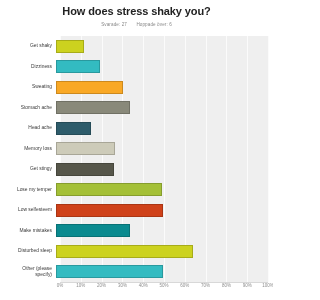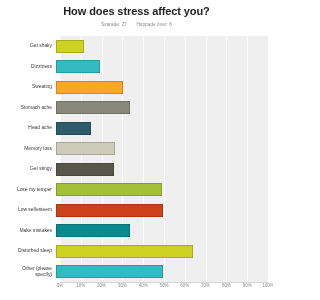--- a/index.html
+++ b/index.html
@@ -99,21 +99,21 @@
   .baseline{
     position:absolute;
     left:60px;top:282px;width:208px;height:1px;background:#d8d8d8;
   }
 </style>
 </head>
 <body>
 
 <div class="card">
 
-  <div class="title">How does stress affect you?</div>
+  <div class="title">How does stress shaky you?</div>
 
   <div class="submeta">
     <span>Svarade: 27</span>
     <span>Hoppade över: 6</span>
   </div>
 
   <div class="chart">
     <div class="plot">
       <div class="gridlines" id="gridlines">
           <div class="gridline" style="left: 0px;"></div>

